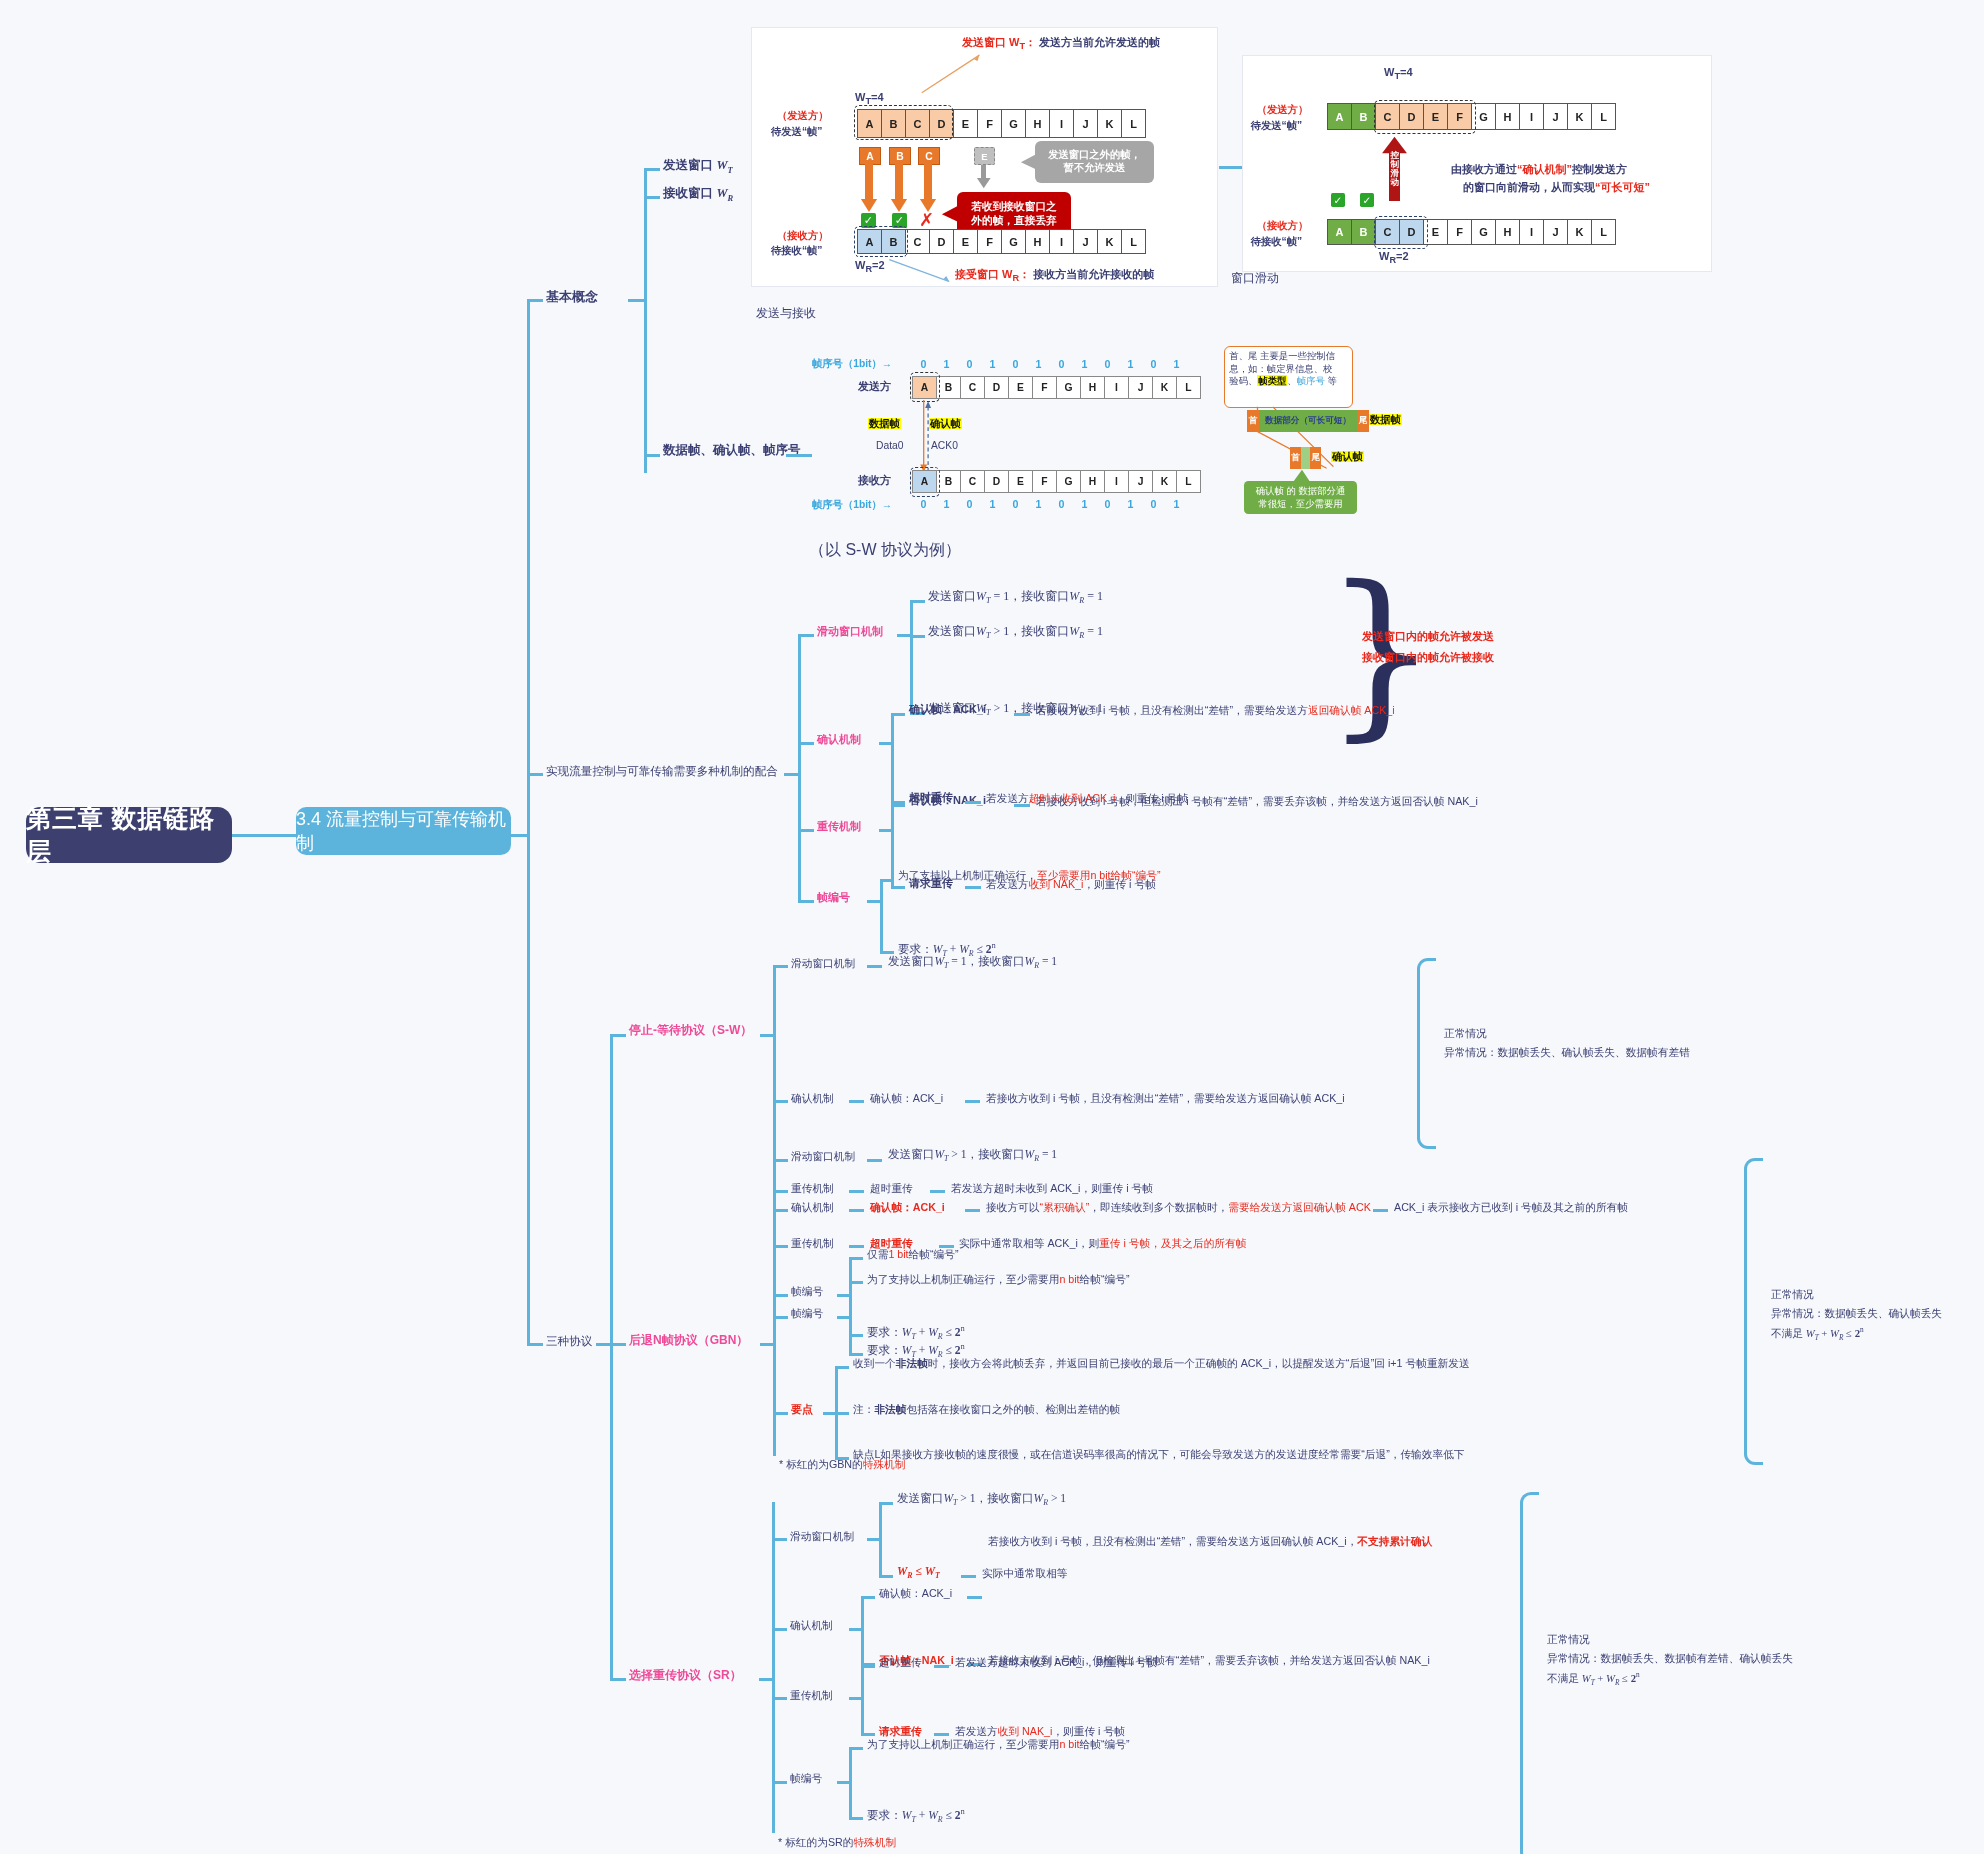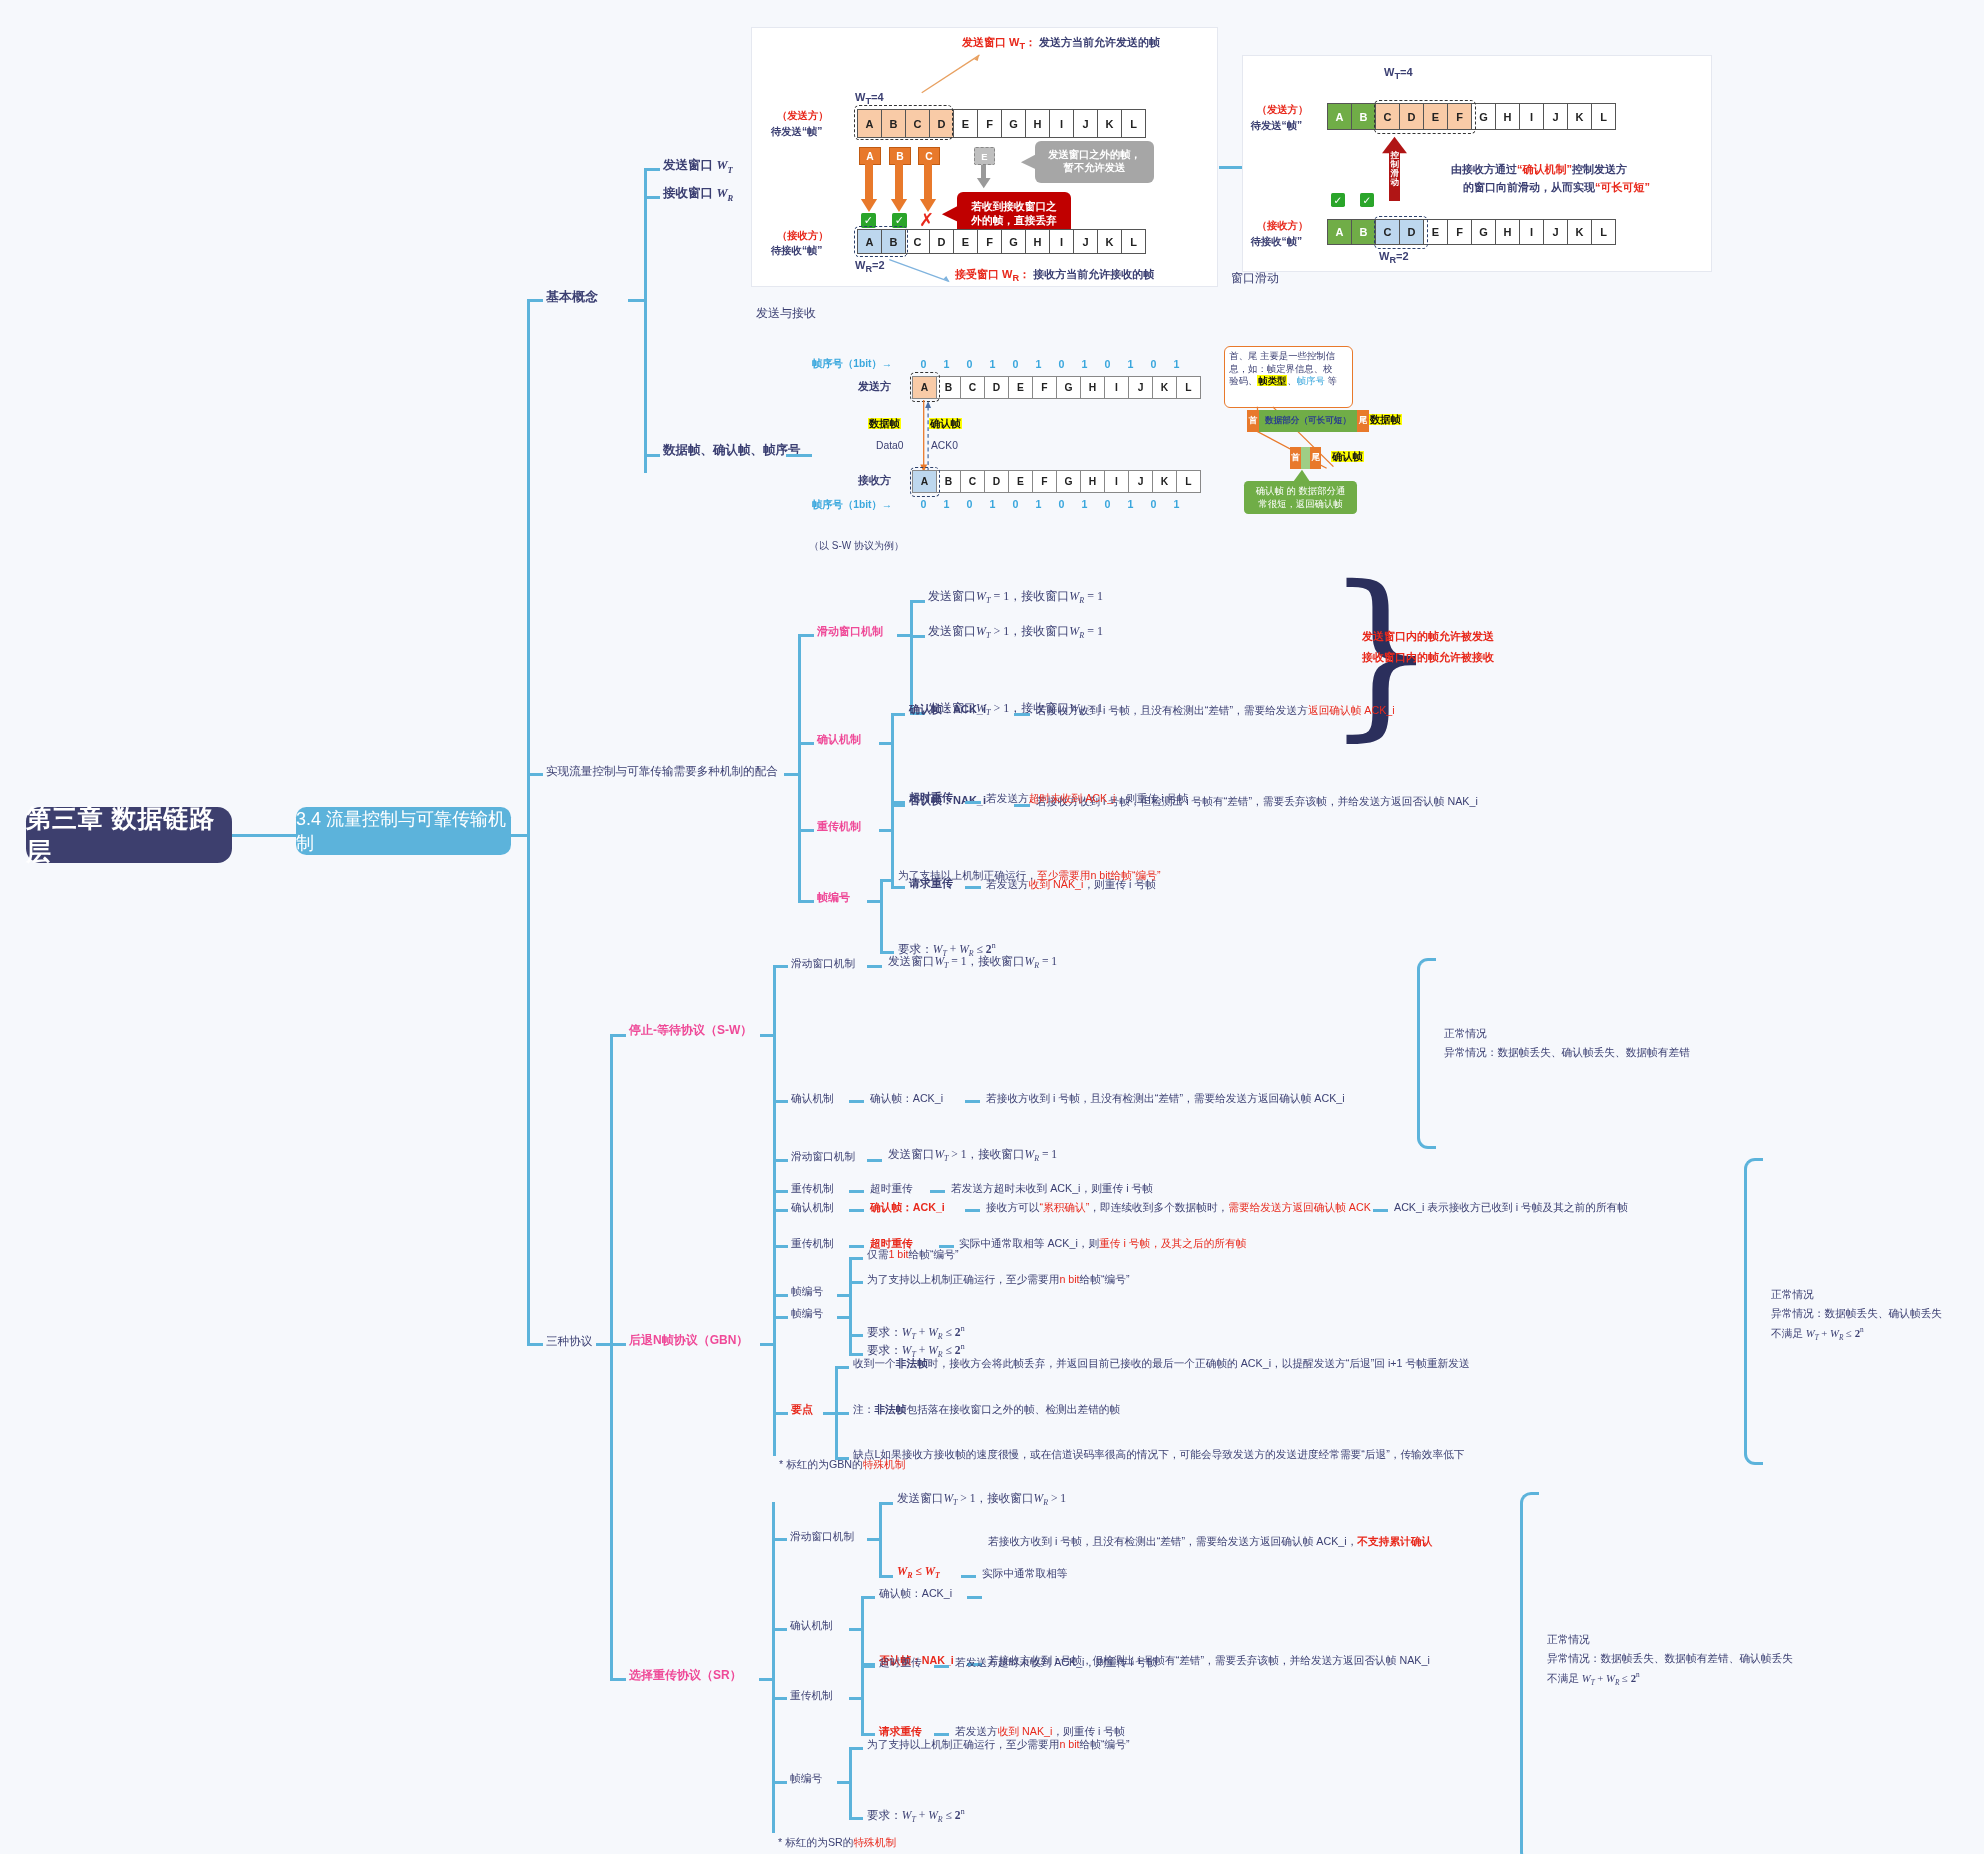--- a/index.html
+++ b/index.html
@@ -359,28 +359,28 @@
     <div class="abs" style="left:478px;top:98px;display:flex;align-items:stretch;height:22px;">
       <div style="width:11px;background:#e8792b;color:#fff;font-size:8.6px;font-weight:bold;display:flex;align-items:center;justify-content:center;">首</div>
       <div style="width:9.4px;background:#9fce85;"></div>
       <div style="width:11px;background:#e8792b;color:#fff;font-size:8.6px;font-weight:bold;display:flex;align-items:center;justify-content:center;">尾</div>
     </div>
     <div class="txt" style="left:519px;top:102px;font-size:10.3px;"><span class="hl">确认帧</span></div>
 
     <div class="abs" style="left:432px;top:132px;width:113px;height:33px;background:#70ad47;border-radius:4.3px;color:#fff;font-size:9.4px;display:flex;align-items:center;justify-content:center;text-align:center;line-height:1.3;">
       <div>
         <div>确认帧 的 数据部分通</div>
-        <div>常很短，返回确认帧</div>
+        <div>常很短，至少需要用</div>
       </div>
     </div>
     <svg class="abs" style="left:477px;top:120px;width:26px;height:15.5px;" viewBox="0 0 60 36" width="26" height="15.5">
         <polygon points="8,32 50,32 30,2" fill="#70ad47"></polygon>
       </svg>
   </div>
-  <div class="txt navy" style="left:809px;top:540px;font-size:10px;">（以 S-W 协议为例）</div>
+  <div class="txt navy" style="left:809px;top:540px;font-size:16px;">（以 S-W 协议为例）</div>
 
   <div class="ln lnh" style="left:527px;top:773px;width:16.3px;"></div>
   <div class="txt navy" style="left:546px;top:764px;font-size:11.6px;">实现流量控制与可靠传输需要多种机制的配合</div>
   <div class="ln lnh" style="left:784px;top:773px;width:15.5px;"></div>
   <div class="ln lnv" style="left:798px;top:635px;height:266px;"></div>
 
   <div class="ln lnh" style="left:798px;top:634px;width:15.5px;"></div>
   <div class="txt b pink" style="left:817px;top:625px;font-size:11px;">滑动窗口机制</div>
   <div class="ln lnh" style="left:897px;top:634px;width:15.5px;"></div>
   <div class="ln lnv" style="left:910px;top:601px;height:112px;"></div>

